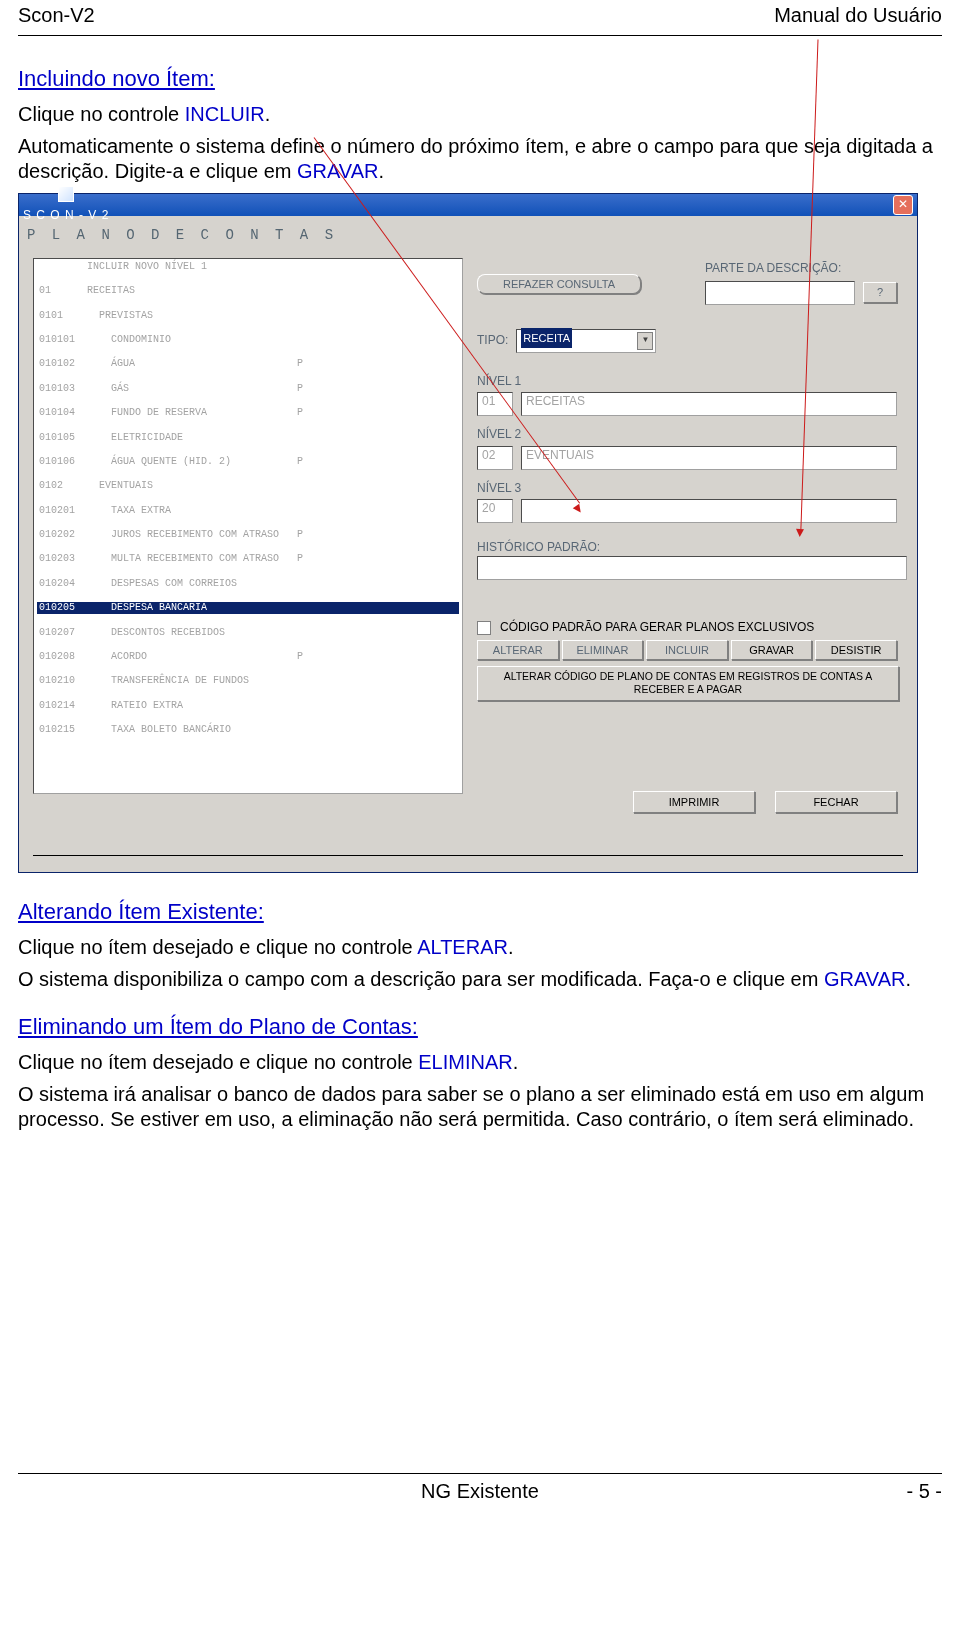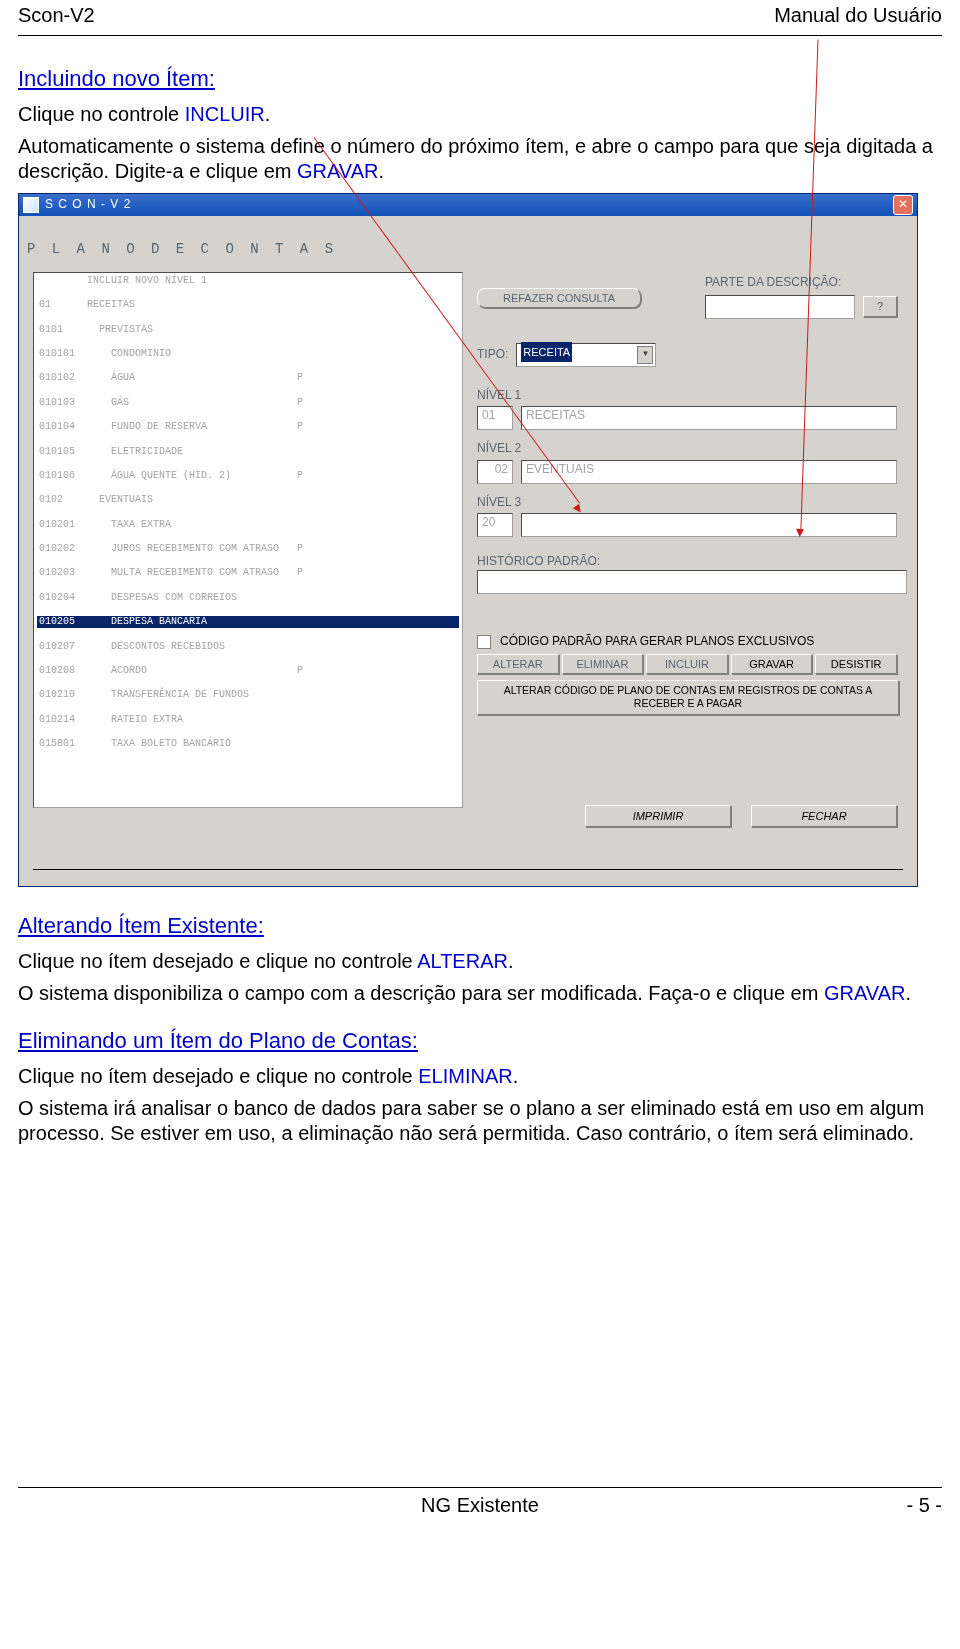--- a/index.html
+++ b/index.html
@@ -55,21 +55,21 @@
   position: relative;
 }
 .titlebar {
   height: 22px;
   background: linear-gradient(#3a6ecb, #1151b8);
   display: flex;
   align-items: center;
   justify-content: space-between;
   padding: 0 4px 0 4px;
 }
-.titlebar .t-left { display: flex; align-items: center; gap: 6px; }
+.titlebar .t-left { display: flex; align-items: center; gap: 6px; flex-direction: column; }
 .title-icon {
   width: 14px; height: 14px;
   background: linear-gradient(135deg, #fff 0%, #cfe3ff 100%);
   border: 1px solid #fff;
 }
 .title-text {
   color: #fff;
   font-family: Verdana, sans-serif;
   font-size: 12px;
   letter-spacing: 1px;
@@ -181,21 +181,21 @@
 .btn-row {
   display: flex;
   gap: 3px;
   margin-top: 4px;
 }
 .btn-row .btn { flex: 1; min-width: 0; }
 .big-btn-row {
   display: flex; gap: 20px;
   margin-top: 90px;
 }
-.big-btn-row .btn { width: 120px; padding: 3px 12px; font-style: italic; }
+.big-btn-row .btn { width: 120px; padding: 3px 0; }
 .long-btn { width: 100%; padding: 3px 0; font-size: 10.5px; }
 .bottom-black-rule {
   border: none; border-top: 1px solid #000; width: 100%;
 }
 
 .foot {
   position: relative;
   margin-top: 340px;
 }
 hr.bot-rule {
@@ -262,21 +262,21 @@
 
     <div class="window">
       <div class="titlebar">
         <div class="t-left">
           <span class="title-icon"></span>
           <span class="title-text">S C O N - V 2</span>
         </div>
         <div class="close-btn">✕</div>
       </div>
 
-      <div style="padding-top:22px;">
+      <div style="padding-top:8px;">
         <div class="win-heading">P L A N O   D E   C O N T A S</div>
       </div>
 
       <div class="win-body">
         <div class="left-pane">
           <div class="list" id="list"><span class="row">        INCLUIR NOVO NÍVEL 1                  </span>
 <span class="row">01      RECEITAS                              </span>
 <span class="row">0101      PREVISTAS                           </span>
 <span class="row">010101      CONDOMINIO                        </span>
 <span class="row">010102      ÁGUA                           P  </span>
@@ -287,21 +287,21 @@
 <span class="row">0102      EVENTUAIS                           </span>
 <span class="row">010201      TAXA EXTRA                        </span>
 <span class="row">010202      JUROS RECEBIMENTO COM ATRASO   P  </span>
 <span class="row">010203      MULTA RECEBIMENTO COM ATRASO   P  </span>
 <span class="row">010204      DESPESAS COM CORREIOS             </span>
 <span class="row sel">010205      DESPESA BANCARIA                  </span>
 <span class="row">010207      DESCONTOS RECEBIDOS               </span>
 <span class="row">010208      ACORDO                         P  </span>
 <span class="row">010210      TRANSFERÊNCIA DE FUNDOS           </span>
 <span class="row">010214      RATEIO EXTRA                      </span>
-<span class="row">015801      TAXA BOLETO BANCÁRIO              </span>
+<span class="row">010215      TAXA BOLETO BANCÁRIO              </span>
 
 
 
 
 
 
 
 
 
 </div>
@@ -328,21 +328,21 @@
           </div>
 
           <div class="form-lbl" style="margin-top:18px;">NÍVEL 1</div>
           <div class="row-flex">
             <div class="textbox" style="width:26px;">01</div>
             <div class="textbox" style="flex:1;">RECEITAS</div>
           </div>
 
           <div class="form-lbl" style="margin-top:8px;">NÍVEL 2</div>
           <div class="row-flex">
-            <div class="textbox" style="width:26px;text-align:right;">02</div>
+            <div class="textbox" style="width:26px;">02</div>
             <div class="textbox" style="flex:1;">EVENTUAIS</div>
           </div>
 
           <div class="form-lbl" style="margin-top:8px;">NÍVEL 3</div>
           <div class="row-flex">
             <div class="textbox" style="width:26px;">20</div>
             <div class="textbox" style="flex:1;"></div>
           </div>
 
           <div class="form-lbl" style="margin-top:14px;">HISTÓRICO PADRÃO:</div>

